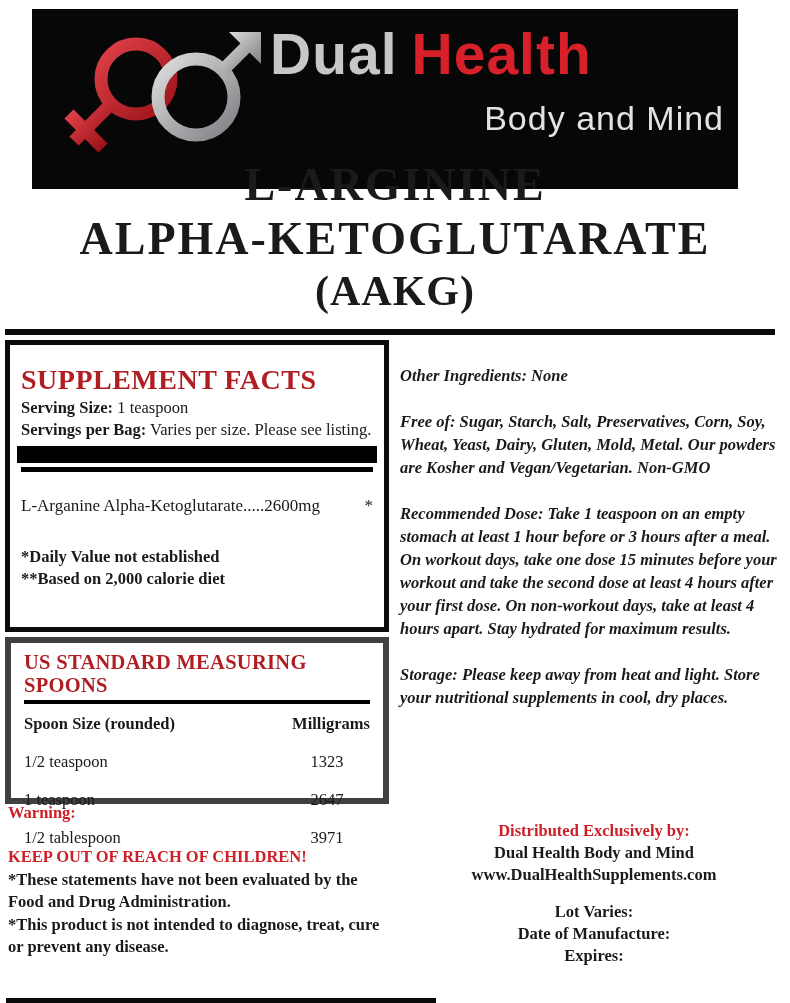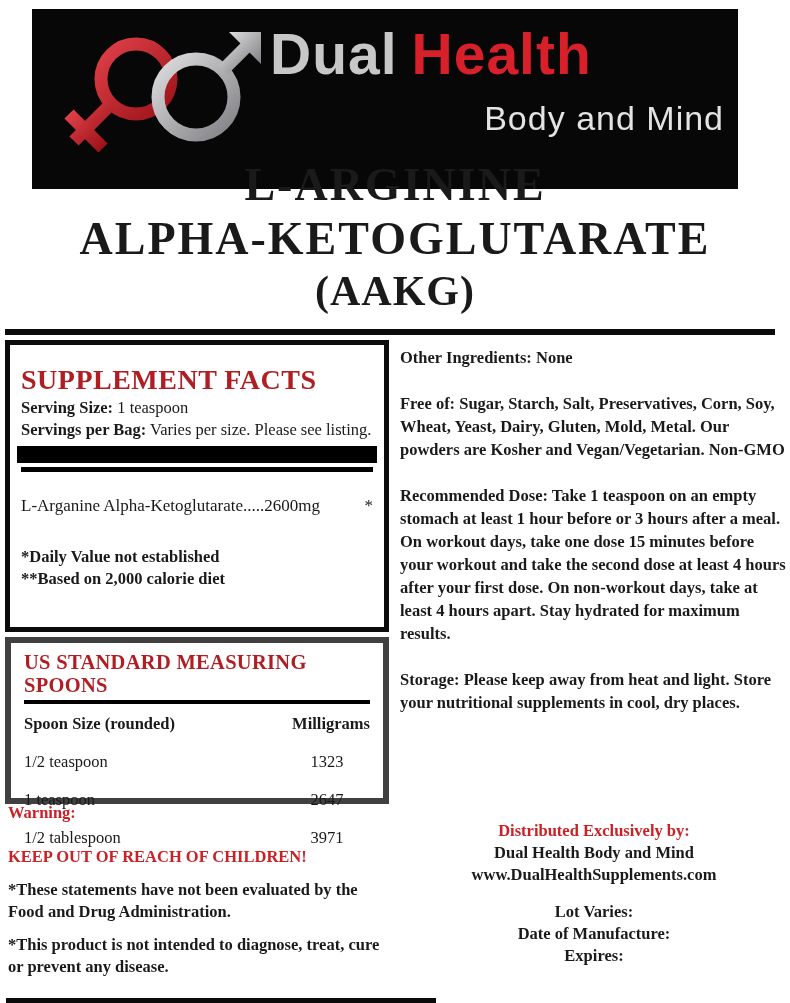--- a/index.html
+++ b/index.html
@@ -39,31 +39,31 @@
   .spoons-box{position:absolute;left:5px;top:637px;width:346px;height:139px;border:6px solid #404040;
               background:#fff;padding:8px 13px;}
   .spoons-title{color:#b01e23;font-size:20.5px;font-weight:bold;letter-spacing:.3px;}
   .spoons-rule{height:4px;background:#000;margin-top:3px;}
   .spoons-head{display:flex;justify-content:space-between;font-weight:bold;font-size:16.5px;margin-top:10px;}
   .spoons-rows{margin-top:13px;font-size:16.5px;}
   .spoon-row{display:flex;justify-content:space-between;margin-top:18px;}
   .spoon-mg{width:86px;text-align:center;}
 
   
-  .right-col{position:absolute;left:400px;top:346px;width:388px;font-weight:bold;
-             font-size:16.5px;line-height:23px;}
+  .right-col{position:absolute;left:400px;top:364px;width:388px;font-weight:bold;
+             font-size:16.5px;line-height:23px;font-style:italic;}
   .right-col p{margin:0 0 23px 0;}
 
   
   .warning-block{position:absolute;left:8px;top:802px;width:382px;font-weight:bold;
                  font-size:16.5px;line-height:22px;}
   .red-heading{color:#cc2027;font-weight:bold;}
   .warning-title{margin-bottom:2px;}
   .keep-out{margin-top:22px;}
-  .fda-note{margin-top:11px;}
+  .fda-note{margin-top:1px;}
 
   
   .distributor-block{position:absolute;left:400px;top:820px;width:388px;text-align:center;
                      font-weight:bold;font-size:16.5px;line-height:22px;}
   .distributor-gap{height:15px;}
 
   .bottom-bar{position:absolute;left:6px;top:998px;width:430px;height:5px;background:#0b0b0b;}
 </style>
 </head>
 <body>

